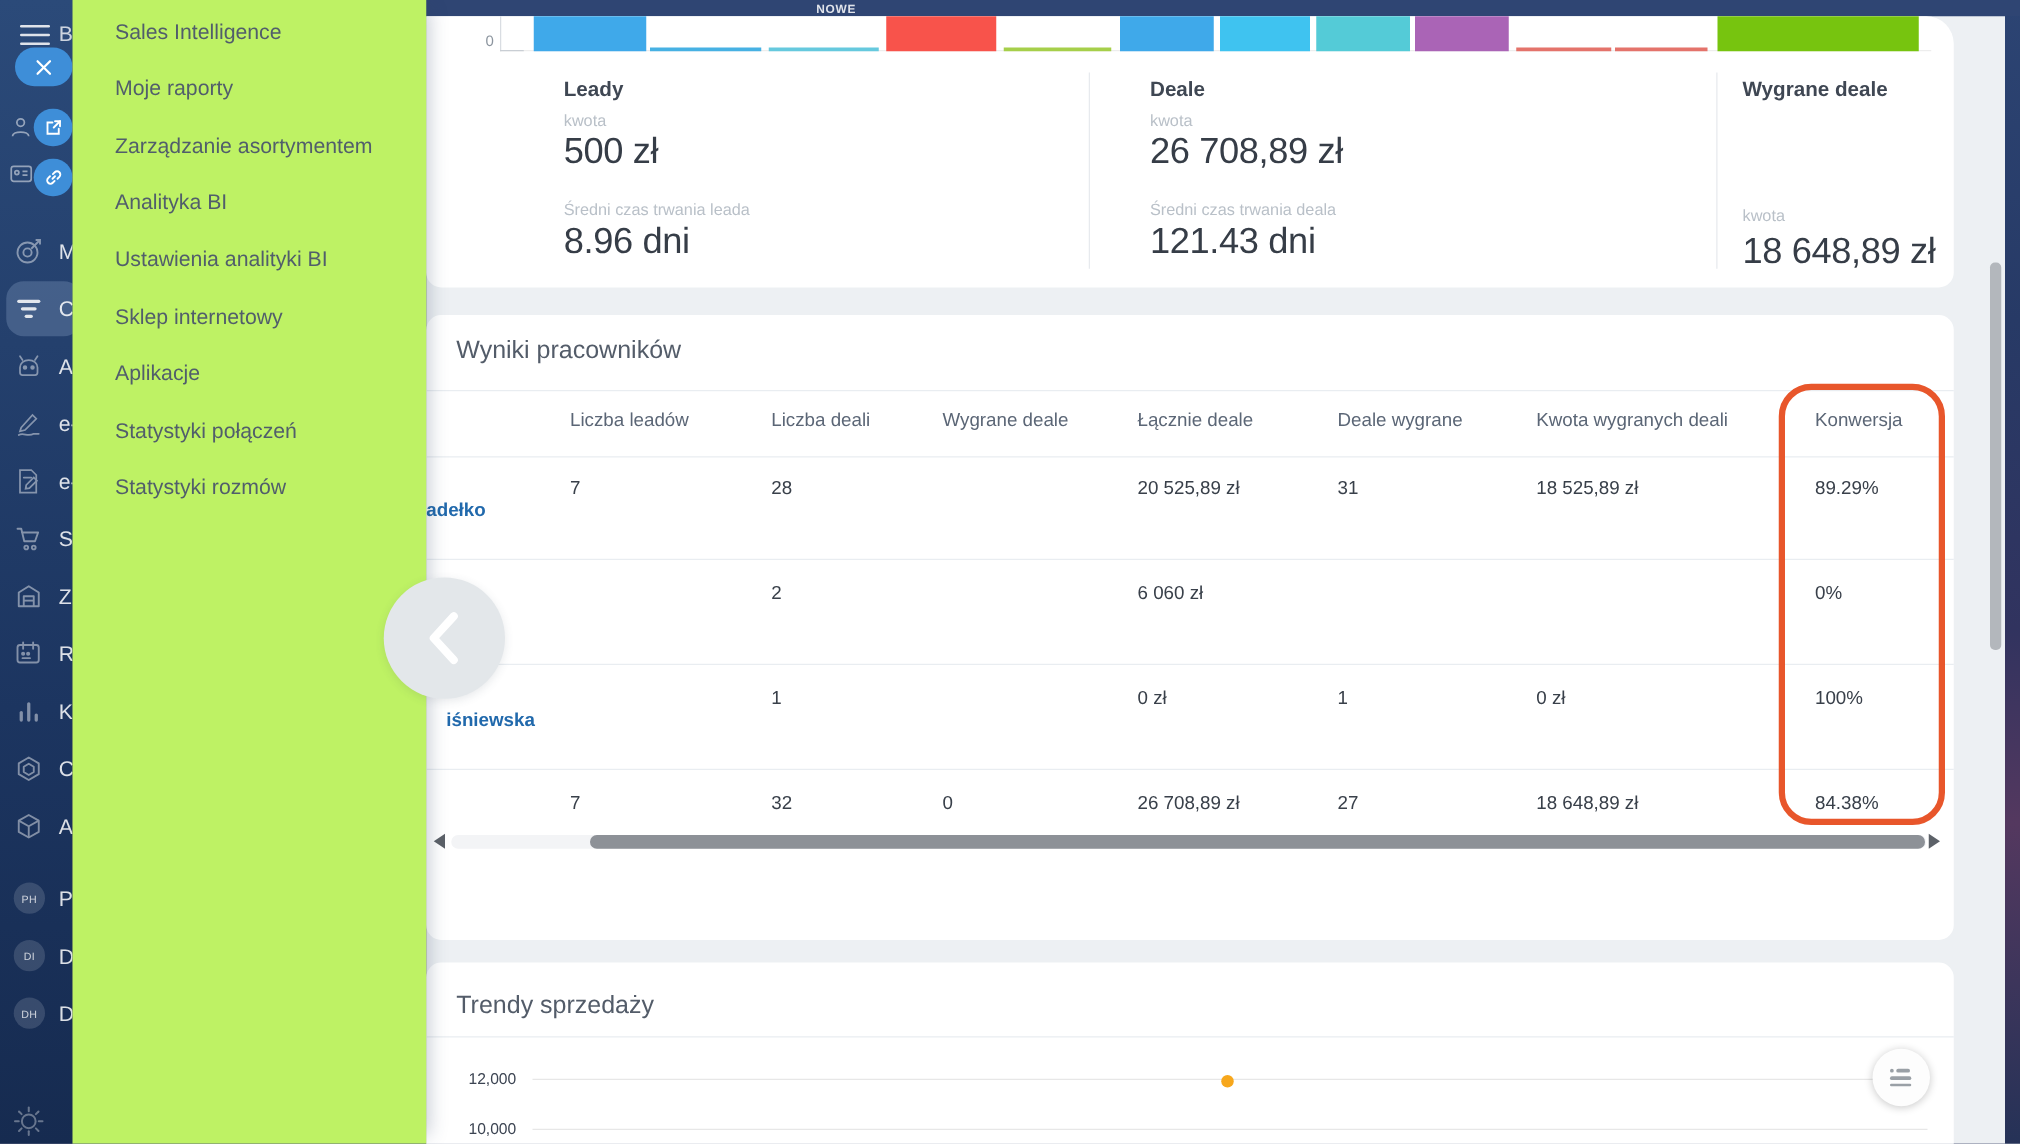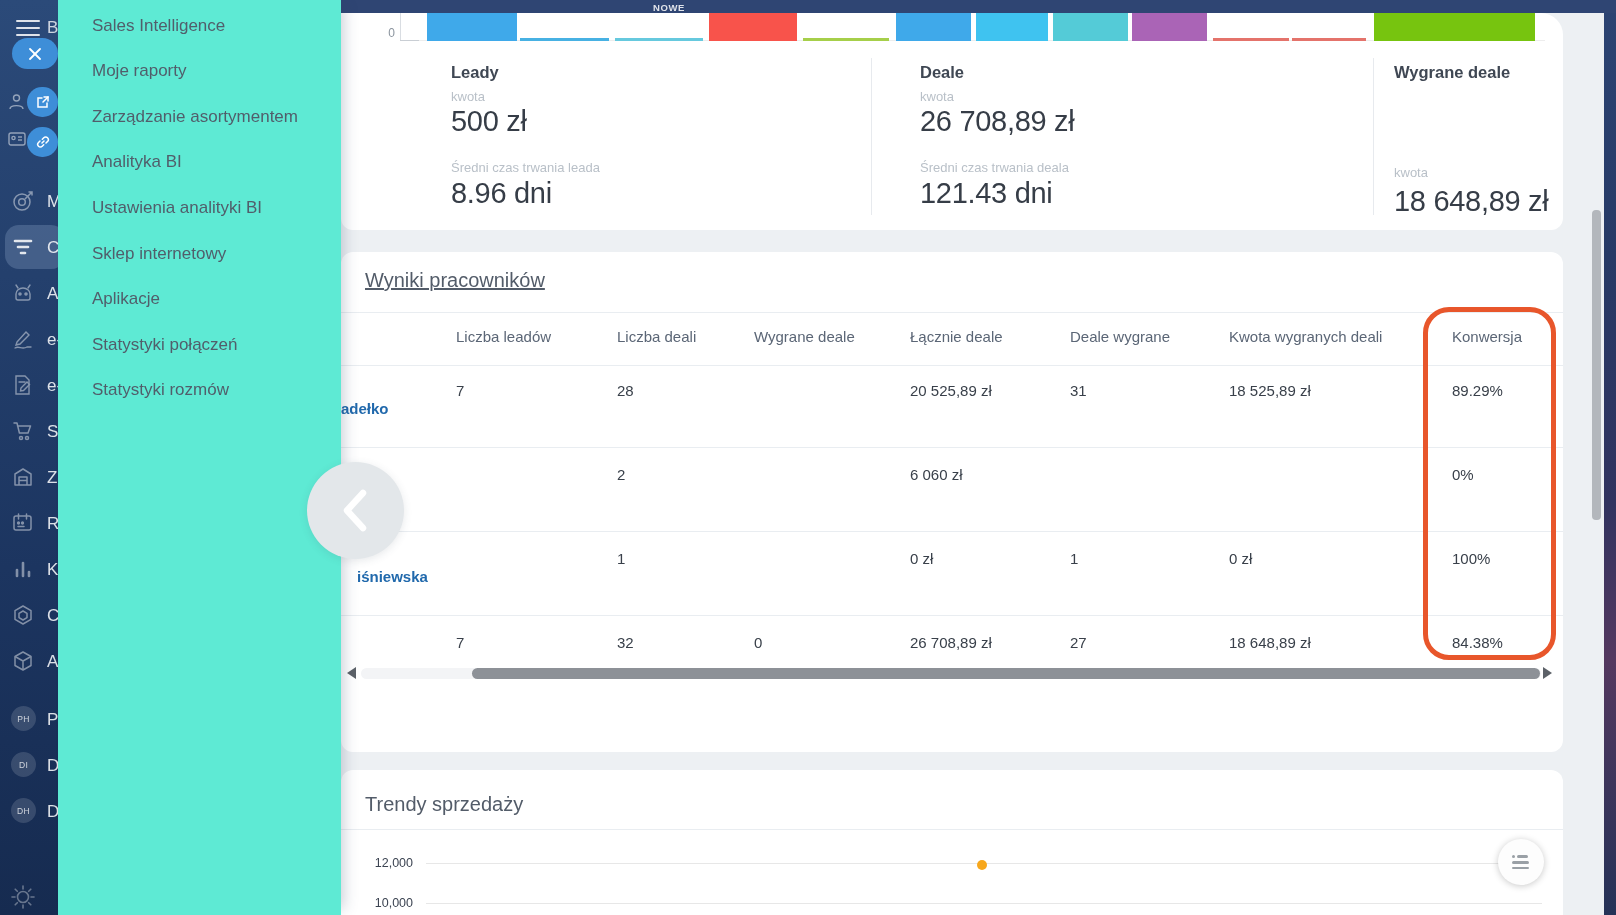--- a/index.html
+++ b/index.html
@@ -66,21 +66,21 @@
   .sb-ico { position:absolute; left:12px; opacity:.45; }
   .sb-letter { position:absolute; left:47px; font-size:17px; color:rgba(255,255,255,.85); white-space:nowrap; }
   .sb-pill { position:absolute; background:#3e8ed8; display:flex; align-items:center; justify-content:center; }
   .sb-selected { position:absolute; left:5px; top:225px; width:60px; height:44px;
     border-radius:14px; background:rgba(182,205,235,.22); }
   .avatar { position:absolute; left:11px; width:25px; height:25px; border-radius:50%;
     background:rgba(255,255,255,.14); color:rgba(255,255,255,.75); font-size:8.5px;
     display:flex; align-items:center; justify-content:center; letter-spacing:.3px; }
 
   
-  .flyout { position:absolute; left:58px; top:0; width:283px; height:915px; background:#5eead4;
+  .flyout { position:absolute; left:58px; top:0; width:283px; height:915px; background:#bef264;
     box-shadow:8px 0 14px -6px rgba(50,70,100,.28); z-index:20; }
   .fly-item { position:absolute; left:34px; height:24px; font-size:17px; color:#515e6b;
     white-space:nowrap; cursor:pointer; }
 
   
   .collapse-circle { position:absolute; left:307px; top:462px; width:97px; height:97px;
     border-radius:50%; background:#e3e7ea; z-index:30; border:none; cursor:pointer;
     box-shadow:0 2px 8px rgba(60,70,90,.12); }
   .vscroll { position:absolute; left:1592px; top:210px; width:9px; height:310px;
     background:#b3b7bc; border-radius:4px; z-index:6; }
@@ -140,21 +140,21 @@
   <div class="kpi-div" style="left:1032px;"></div>
 
   <div class="kpi-col" style="left:1053px;">
     <div class="kpi-title" style="top:50px;">Wygrane deale</div>
     <div class="kpi-label" style="top:152px;">kwota</div>
     <div class="kpi-value" style="top:172px;">18 648,89 zł</div>
   </div>
 </section>
 
 <section class="panel" id="panel-emp">
-  <div class="card-title" style="top:17px;text-decoration:underline;">Wyniki pracowników</div>
+  <div class="card-title" style="top:17px;">Wyniki pracowników</div>
   <div class="hline" style="top:60px;"></div>
 
   <div class="th" style="left:115px;">Liczba leadów</div>
   <div class="th" style="left:276px;">Liczba deali</div>
   <div class="th" style="left:413px;">Wygrane deale</div>
   <div class="th" style="left:569px;">Łącznie deale</div>
   <div class="th" style="left:729px;">Deale wygrane</div>
   <div class="th" style="left:888px;">Kwota wygranych deali</div>
   <div class="th" style="left:1111px;">Konwersja</div>
 

